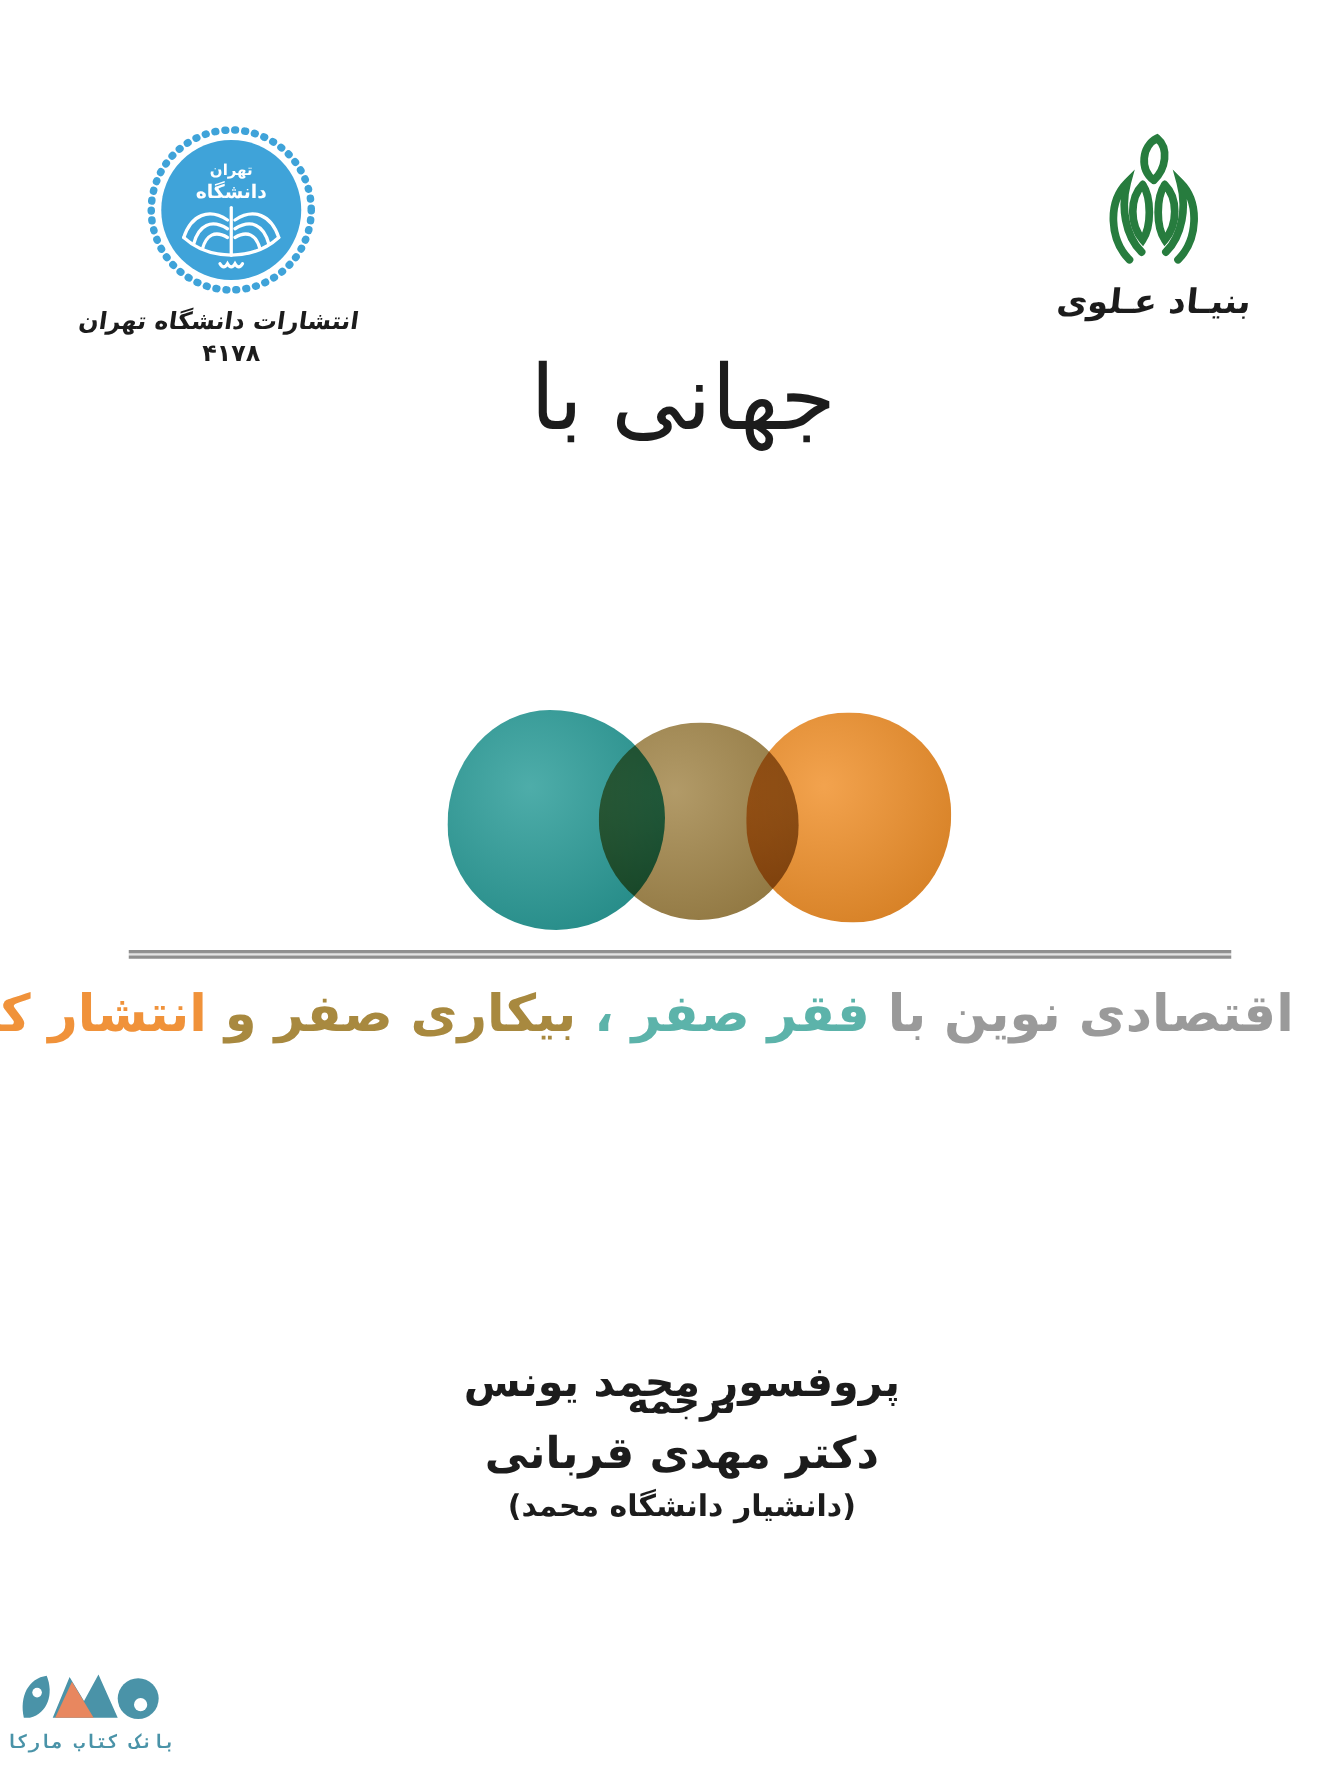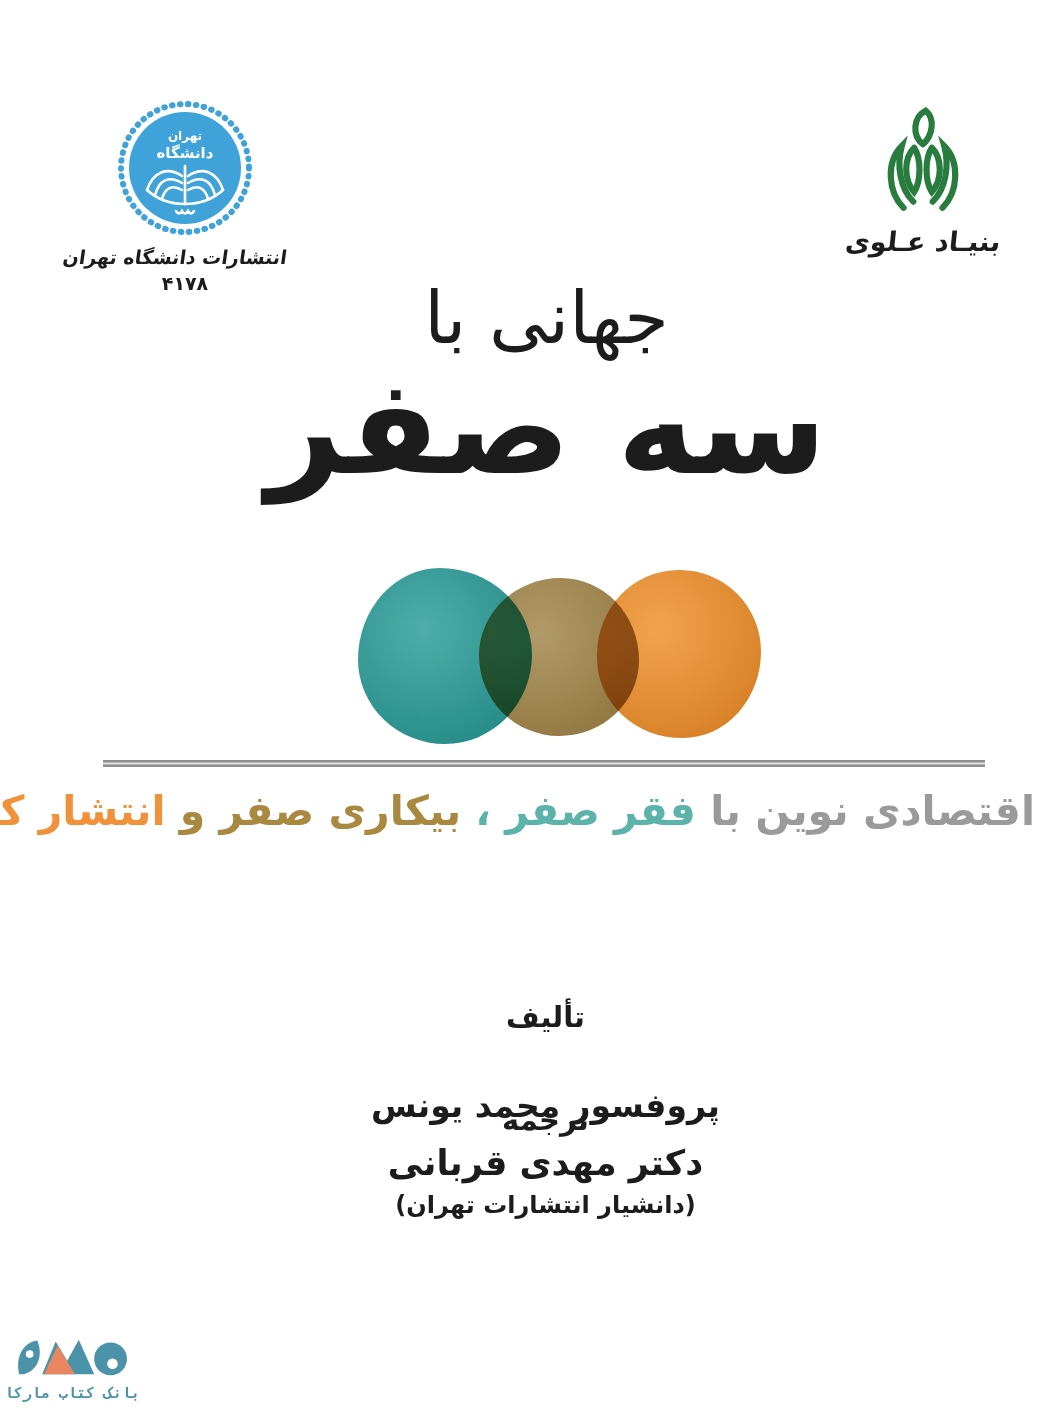--- a/index.html
+++ b/index.html
@@ -87,40 +87,38 @@
         <path d="M70,50 C82,62 82,86 70,100 C62,88 62,62 70,50"></path>
         <path d="M38,118 C20,100 18,66 36,48 C30,70 34,96 49,111"></path>
         <path d="M82,118 C100,100 102,66 84,48 C90,70 86,96 71,111"></path>
       </g>
     </svg>
     <div class="foundation-name">بنیـاد عـلوی</div>
   </div>
 
   <div class="title-block" style="color: rgb(28, 28, 28);">
     <div class="title-line1">جهانی با</div>
-    <div class="title-line2">سه صفر</div>
   </div>
 
   <div class="circles">
     <div class="circle circle-teal" style="background-color: rgb(44, 157, 153);"></div>
     <div class="circle circle-olive" style="background-color: rgb(163, 135, 75);"></div>
     <div class="circle circle-orange" style="background-color: rgb(240, 145, 44);"></div>
   </div>
 
   <div class="divider"></div>
 
   <div class="subtitle">
     <span style="color: rgb(154, 154, 154);">اقتصادی نوین با </span><span style="color: rgb(92, 179, 170);">فقر صفر ، </span><span style="color: rgb(168, 137, 63);">بیکاری صفر و </span><span style="color: rgb(240, 146, 58);">انتشار کربن صفر</span>
   </div>
 
-  <div class="credit author-label">تألیف</div>
   <div class="credit author-name">پروفسور محمد یونس</div>
   <div class="credit translator-label">ترجمه</div>
   <div class="credit translator-name">دکتر مهدی قربانی</div>
-  <div class="credit translator-affiliation">(دانشیار انتشارات تهران)</div>
+  <div class="credit translator-affiliation">(دانشیار دانشگاه محمد)</div>
 
   <div class="watermark">
     <svg class="marka-logo" viewBox="0 0 120 54">
       <g fill="currentColor" style="color: rgb(74, 147, 168);">
         <path d="M4,46 C0,28 8,13 23,11 C29,26 24,42 9,46 Z"></path>
         <path d="M28,46 L42,12 L54,32 L66,10 L82,46 Z"></path>
         <circle cx="99" cy="30" r="17"></circle>
       </g>
       <g fill="currentColor" style="color: rgb(232, 135, 95);">
         <polygon points="44,16 62,46 30,46"></polygon>

